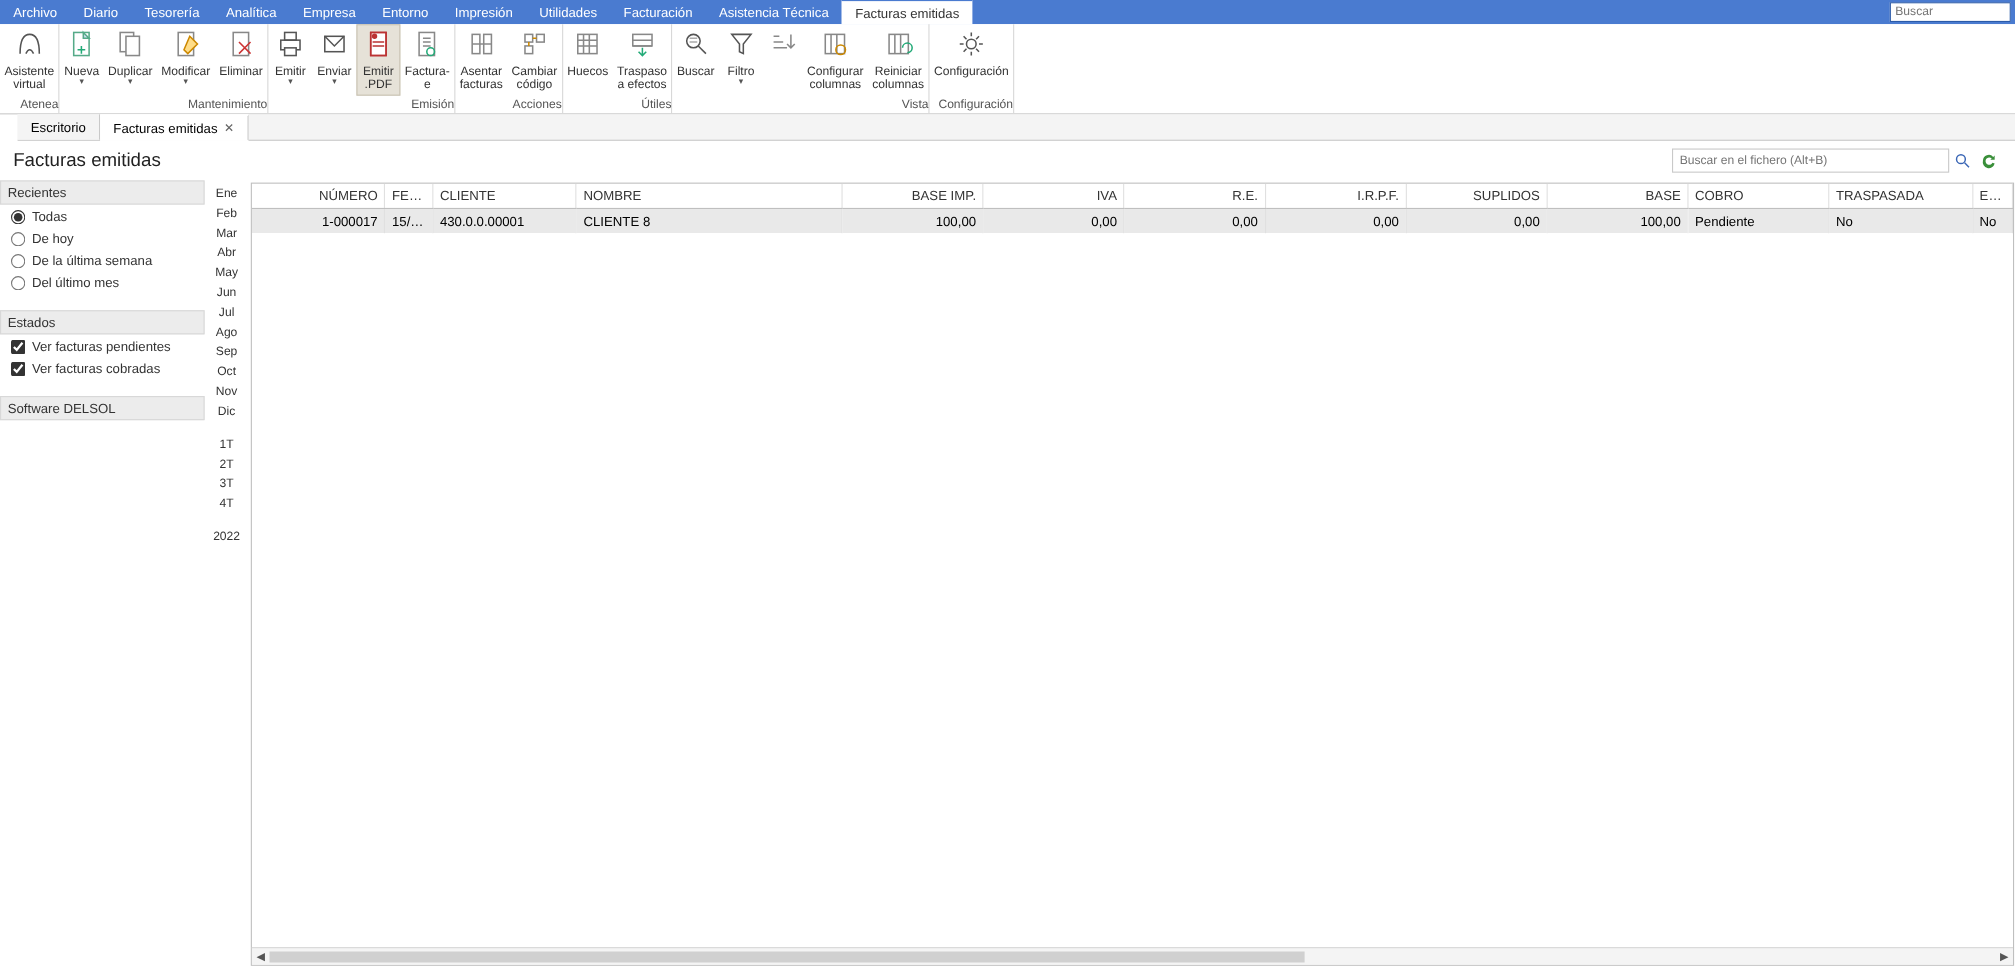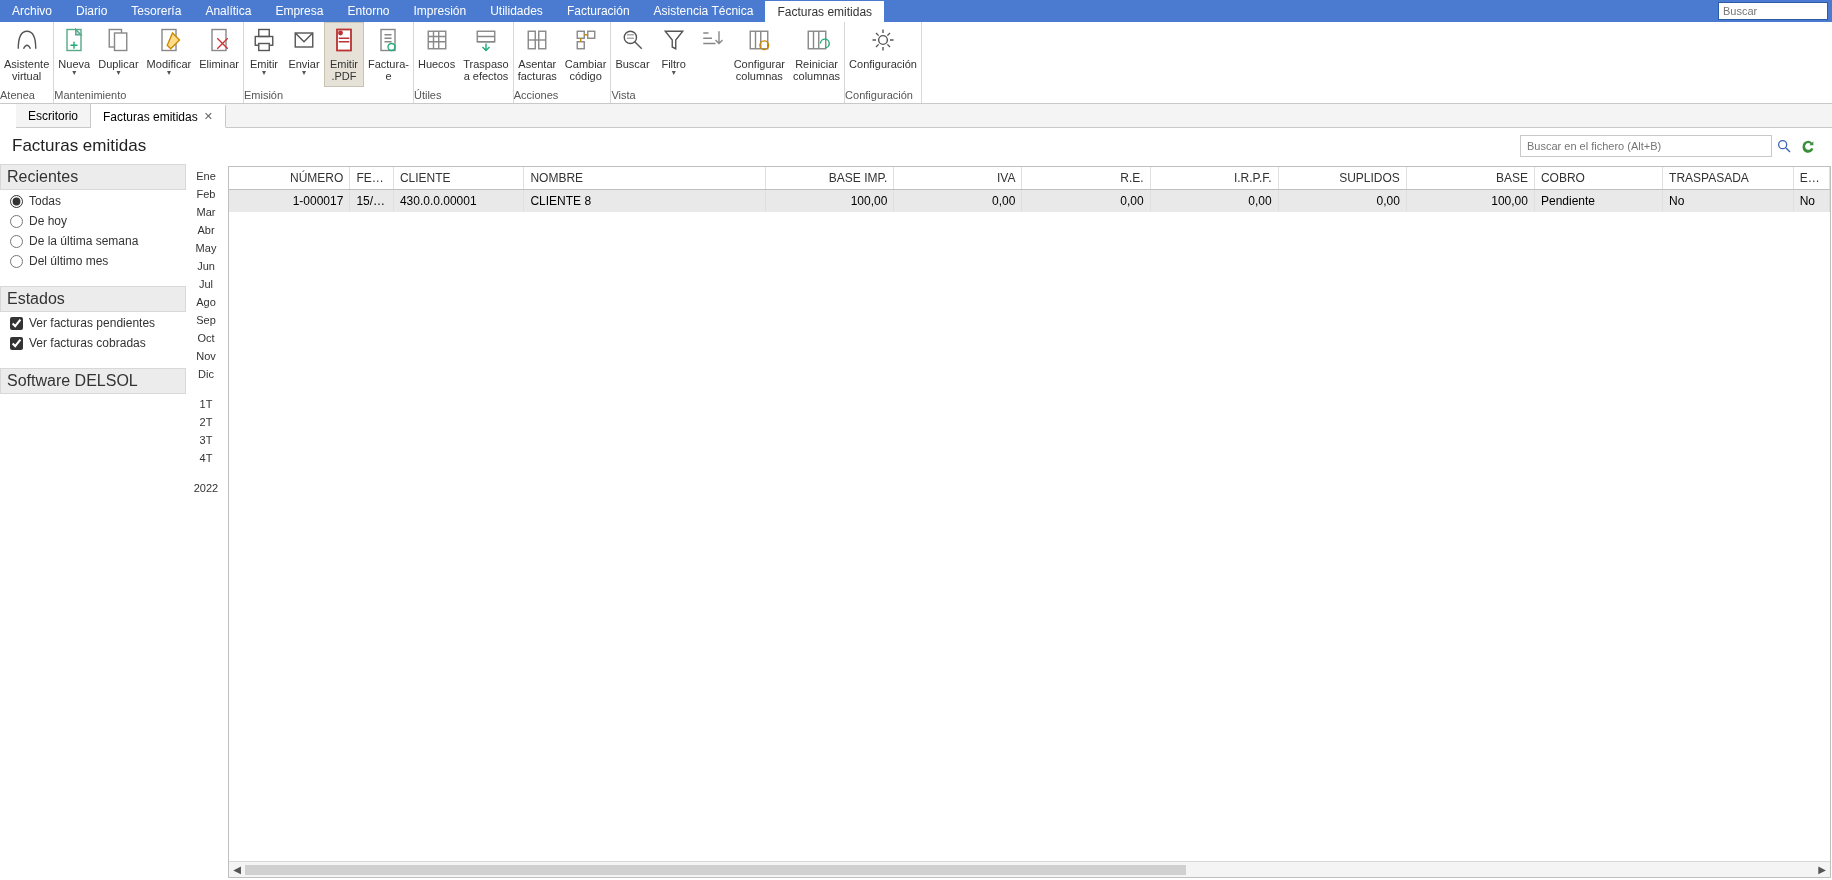--- a/index.html
+++ b/index.html
@@ -9,21 +9,21 @@
 .menubar { display: flex; align-items: stretch; height: 22px; background: #4a7bd0; color: #fff; font-size: 12px; }
 .menubar .menu-item { padding: 4px 12px 3px; cursor: pointer; }
 .menubar .menu-item.active { background: #fff; color: #333; border-top: 1px solid #4a7bd0; }
 .menubar .search-wrap { margin-left: auto; padding: 1px 4px 1px 1px; display: flex; align-items: center; }
 .menubar .search-input { width: 110px; height: 18px; font-size: 11px; padding: 1px 4px; border: 1px solid #2b5aa8; background: #fff; color: #555; }
 
 
 .ribbon { display:flex; align-items: stretch; height: 82px; border-bottom: 1px solid #c9c9c9; background: #fff; }
 .ribbon-group { display:flex; flex-direction: column; border-right: 1px solid #d8d8d8; }
 .ribbon-group .btns { display:flex; flex: 1; }
-.ribbon-group .group-label { text-align: left; font-size: 11px; color: #555; padding: 2px 0 2px; }
+.ribbon-group .group-label { text-align: right; font-size: 11px; color: #555; padding: 2px 0 2px; }
 .ribbon-btn { display:flex; flex-direction: column; align-items: center; justify-content: flex-start; padding: 4px 4px 0; min-width: 40px; cursor: pointer; font-size: 11px; color: #333; }
 .ribbon-btn.active { background: #e6e2d8; border: 1px solid #c8c2b2; padding: 3px 3px 0; }
 .ribbon-btn svg { width: 28px; height: 28px; margin-bottom: 2px; }
 .ribbon-btn .lbl { text-align: center; line-height: 12px; white-space: pre; }
 .ribbon-btn .caret { font-size: 8px; color: #555; margin-top: -2px; }
 
 
 .tabstrip { display:flex; height: 24px; background:#f4f4f4; border-bottom:1px solid #c9c9c9; font-size:12px;margin-left:16px; }
 .tabstrip .tab { display:flex; align-items:center; gap:6px; padding: 3px 12px; border-right:1px solid #c9c9c9; background:#f4f4f4; cursor:pointer; }
 .tabstrip .tab.active { background:#fff; border-top:2px solid #fff; margin-top:-1px; border-bottom:1px solid #fff; position:relative; top:1px; }
@@ -33,21 +33,21 @@
 .content { display:flex; flex-direction:column; height: calc(880px - 22px - 82px - 24px); }
 .view-header { display:flex; align-items:center; height:36px; padding:0 12px; }
 .view-header .title { font-size:17px; color:#222; flex:1; }
 .view-header .file-search { width:252px; height:22px; font-size:11px; padding:2px 6px; border:1px solid #c9c9c9; color:#888; }
 .view-header .ico-btn { width:24px; height:24px; display:flex; align-items:center; justify-content:center; cursor:pointer; }
 
 .body { display:flex; flex:1; min-height:0; }
 
 
 .filters { width:186px; border-right:0; font-size:12px; color:#333; }
-.filters .section-head { background:#ececec; border:1px solid #d8d8d8; padding:3px 6px; font-size:16px; }
+.filters .section-head { background:#ececec; border:1px solid #d8d8d8; padding:3px 6px; font-size:12px; }
 .filters .section-body { padding:4px 0 18px 10px; display:flex; flex-direction:column; gap:6px; }
 .filters label { display:flex; align-items:center; gap:6px; font-size:12px; cursor:pointer;}
 .filters input[type=radio], .filters input[type=checkbox] { accent-color:#333; }
 
 
 .months { width:40px; border-left:0; display:flex; flex-direction:column; align-items:center; gap:6px; padding-top:6px; font-size:11px; color:#333; }
 .months div { cursor:pointer; }
 
 
 .grid-wrap { flex:1; border:1px solid #bfbfbf; margin:2px 1px 2px 2px; display:flex; flex-direction:column; min-width:0; }
@@ -171,60 +171,60 @@
           <div class="lbl">Factura-
 e</div>
         </div>
       </div>
       <div class="group-label">Emisión</div>
     </div>
     <div class="ribbon-group">
       <div class="btns">
         <div class="ribbon-btn">
           <span><svg viewBox="0 0 32 32">
-              <rect x="6" y="6" width="20" height="20" stroke="#888" fill="none" stroke-width="1.6"></rect>
-              <path d="M6 12h20 M6 18h20 M12 6v20 M18 6v20" stroke="#888" fill="none" stroke-width="1.6"></path>
-            </svg></span>
-          <div class="lbl">Huecos</div>
-        </div>
-        <div class="ribbon-btn">
-          <span><svg viewBox="0 0 32 32">
-              <rect x="6" y="6" width="20" height="12" stroke="#888" fill="none" stroke-width="1.6"></rect>
-              <path d="M6 12h20 M6 18h20" stroke="#888" fill="none" stroke-width="1.6"></path>
-              <path d="M16 20v8 M12 24l4 4 4-4" stroke="#2a7" fill="none" stroke-width="1.6"></path>
-            </svg></span>
-          <div class="lbl">Traspaso
-a efectos</div>
-        </div>
-      </div>
-      <div class="group-label">Útiles</div>
-    </div>
-    <div class="ribbon-group">
-      <div class="btns">
-        <div class="ribbon-btn">
-          <span><svg viewBox="0 0 32 32">
               <rect x="6" y="6" width="8" height="20" stroke="#888" fill="none" stroke-width="1.6"></rect>
               <rect x="18" y="6" width="8" height="20" stroke="#888" fill="none" stroke-width="1.6"></rect>
               <path d="M6 16 h20" stroke="#888" fill="none" stroke-width="1.6"></path>
             </svg></span>
           <div class="lbl">Asentar
 facturas</div>
         </div>
         <div class="ribbon-btn">
           <span><svg viewBox="0 0 32 32">
               <rect x="6" y="6" width="8" height="8" stroke="#888" fill="none" stroke-width="1.6"></rect>
               <rect x="18" y="6" width="8" height="8" stroke="#888" fill="none" stroke-width="1.6"></rect>
               <rect x="6" y="18" width="8" height="8" stroke="#888" fill="none" stroke-width="1.6"></rect>
               <path d="M14 10h4 M10 14v4" stroke="#c80" fill="none" stroke-width="1.6"></path>
             </svg></span>
           <div class="lbl">Cambiar
 código</div>
         </div>
       </div>
       <div class="group-label">Acciones</div>
+    </div>
+    <div class="ribbon-group">
+      <div class="btns">
+        <div class="ribbon-btn">
+          <span><svg viewBox="0 0 32 32">
+              <rect x="6" y="6" width="20" height="20" stroke="#888" fill="none" stroke-width="1.6"></rect>
+              <path d="M6 12h20 M6 18h20 M12 6v20 M18 6v20" stroke="#888" fill="none" stroke-width="1.6"></path>
+            </svg></span>
+          <div class="lbl">Huecos</div>
+        </div>
+        <div class="ribbon-btn">
+          <span><svg viewBox="0 0 32 32">
+              <rect x="6" y="6" width="20" height="12" stroke="#888" fill="none" stroke-width="1.6"></rect>
+              <path d="M6 12h20 M6 18h20" stroke="#888" fill="none" stroke-width="1.6"></path>
+              <path d="M16 20v8 M12 24l4 4 4-4" stroke="#2a7" fill="none" stroke-width="1.6"></path>
+            </svg></span>
+          <div class="lbl">Traspaso
+a efectos</div>
+        </div>
+      </div>
+      <div class="group-label">Útiles</div>
     </div>
     <div class="ribbon-group">
       <div class="btns">
         <div class="ribbon-btn">
           <span><svg viewBox="0 0 32 32">
               <circle cx="13" cy="13" r="7" stroke="#555" fill="none" stroke-width="1.6"></circle>
               <path d="M18 18 L26 26" stroke="#555" fill="none" stroke-width="1.6"></path>
               <path d="M9 10h8 M9 14h8" stroke="#aaa" fill="none" stroke-width="1.6"></path>
             </svg></span>
           <div class="lbl">Buscar</div>

